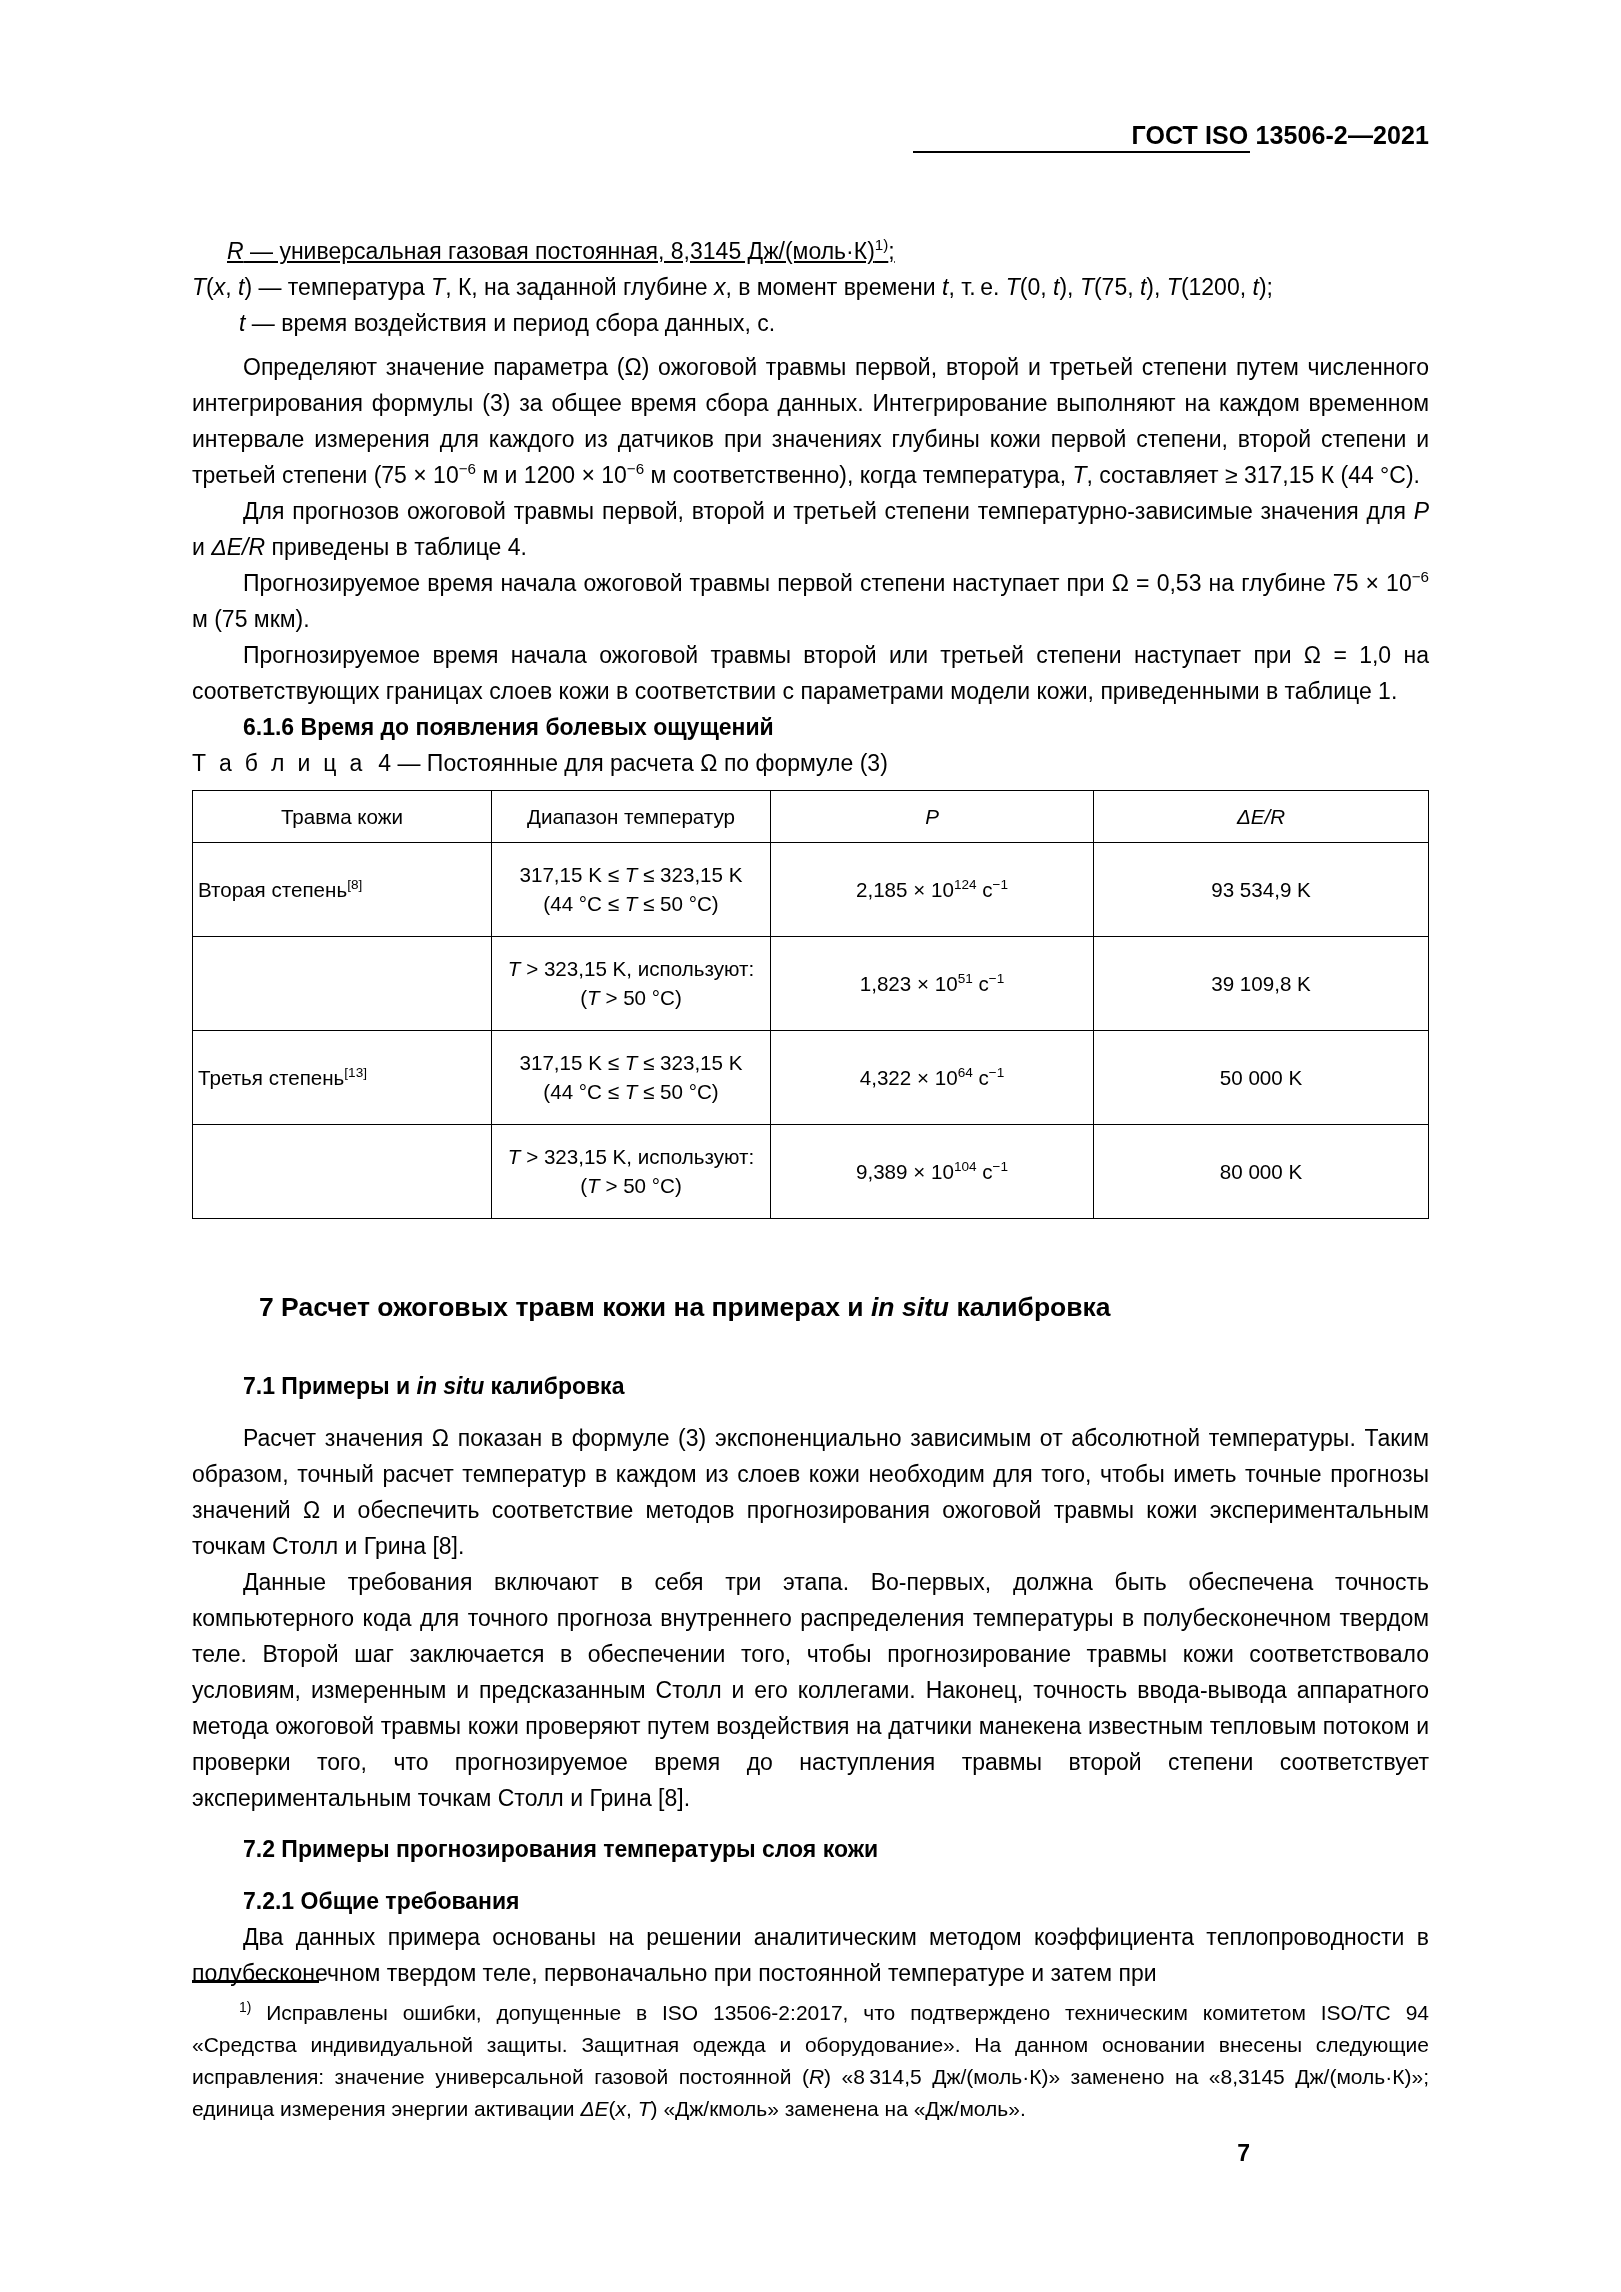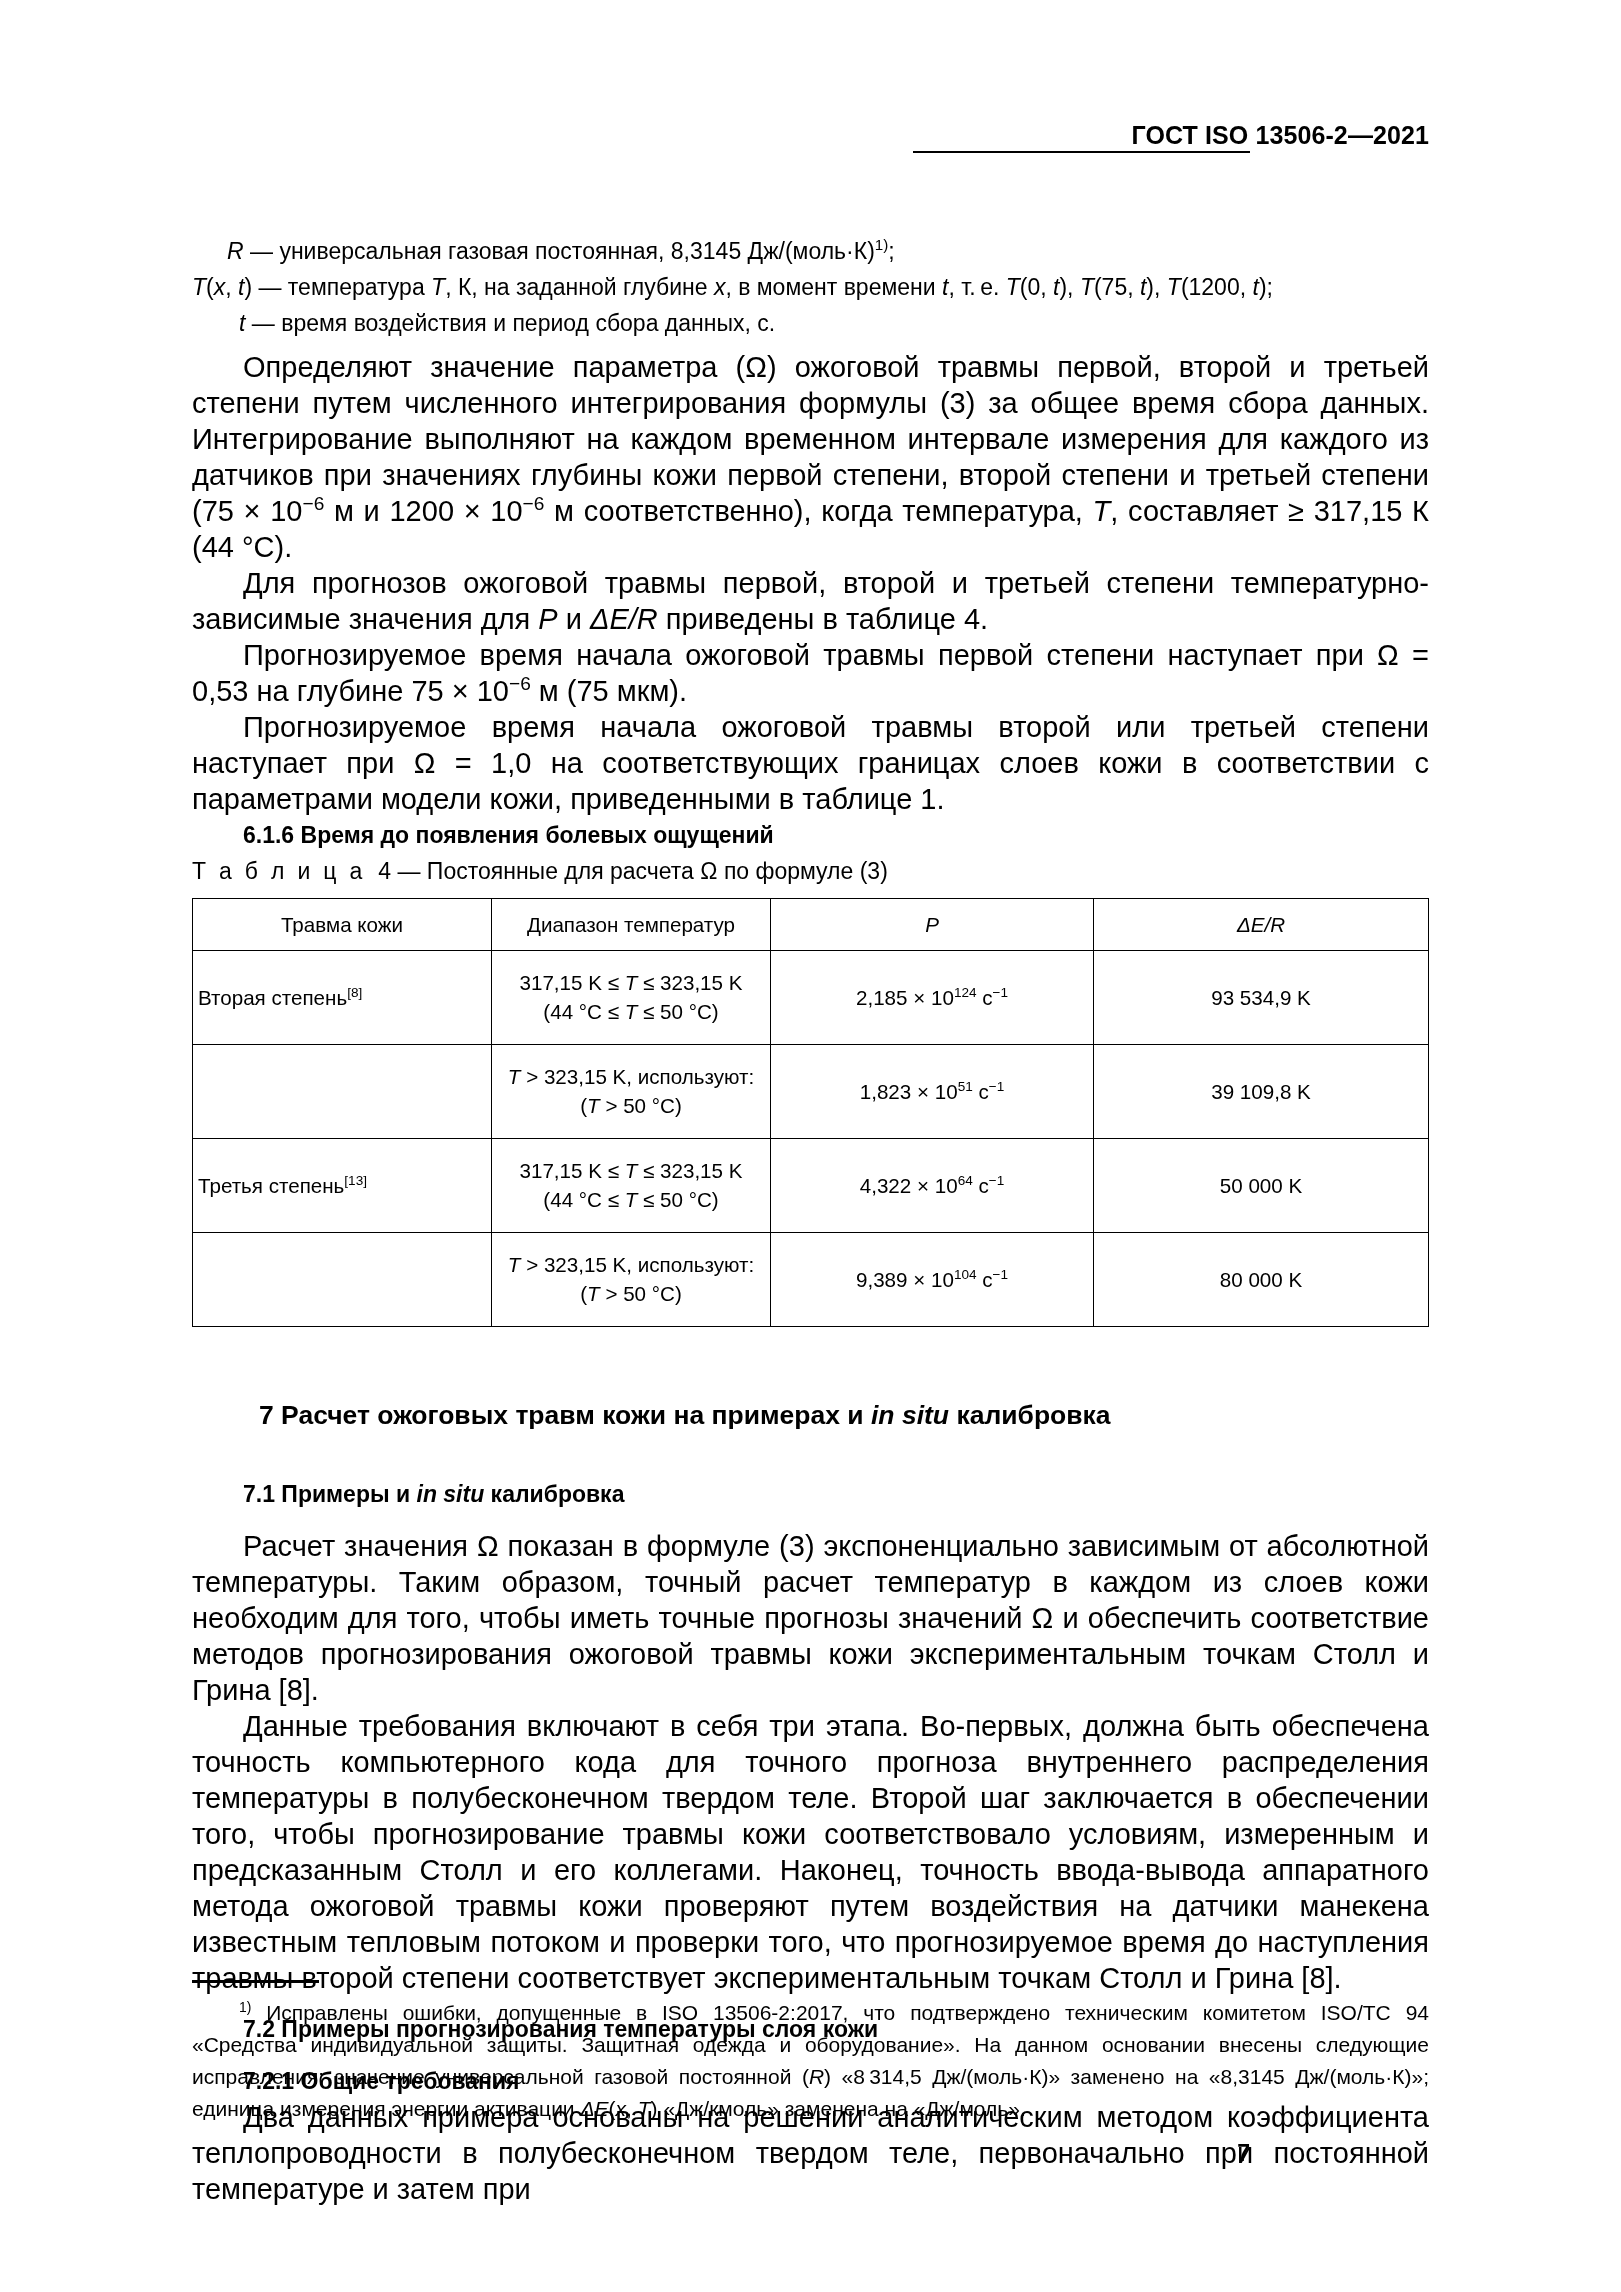--- a/index.html
+++ b/index.html
@@ -51,35 +51,35 @@
   
   .content {
     position: absolute;
     left: 192px;
     top: 0;
     width: 1237px;
   }
 
   p, .line {
     margin: 0;
-    font-size: 29px;
+    font-size: 23px;
     line-height: 36px;
     text-align: justify;
     text-justify: inter-word;
     hyphens: none;
   }
   .defs {
     margin-top: 233px;
   }
   .def-line {
     font-size: 23px;
     line-height: 36px;
     white-space: nowrap;
   }
-  .def-line.d1 { padding-left: 35px; }
+  .def-line.d1 { padding-left: 35px; text-decoration: underline; }
   .def-line.d2 { padding-left: 0px; }
   .def-line.d3 { padding-left: 47px; }
 
   .para {
     text-indent: 51px;
     margin-top: 0;
   }
   .para.first { margin-top: 7.8px; }
 
   i, .it { font-style: italic; }

